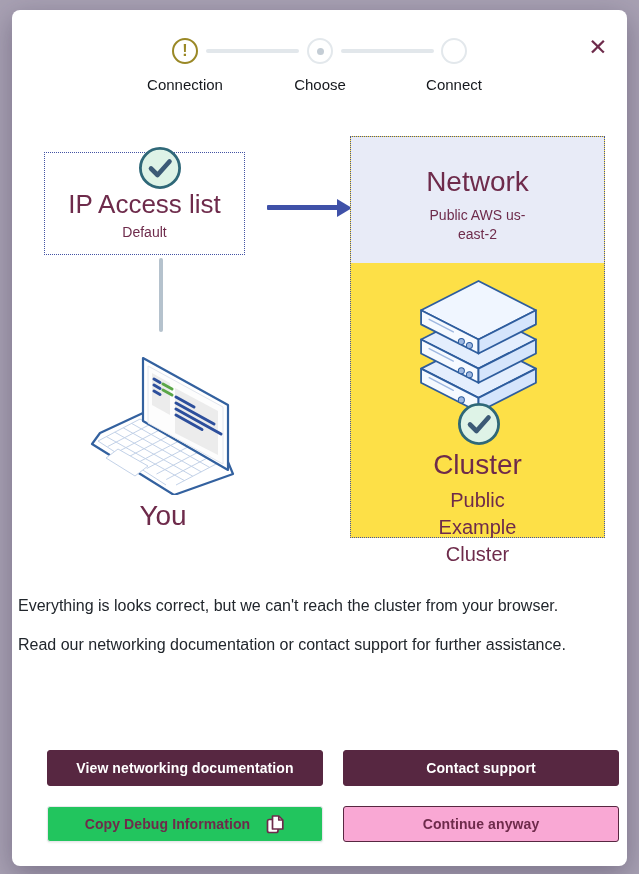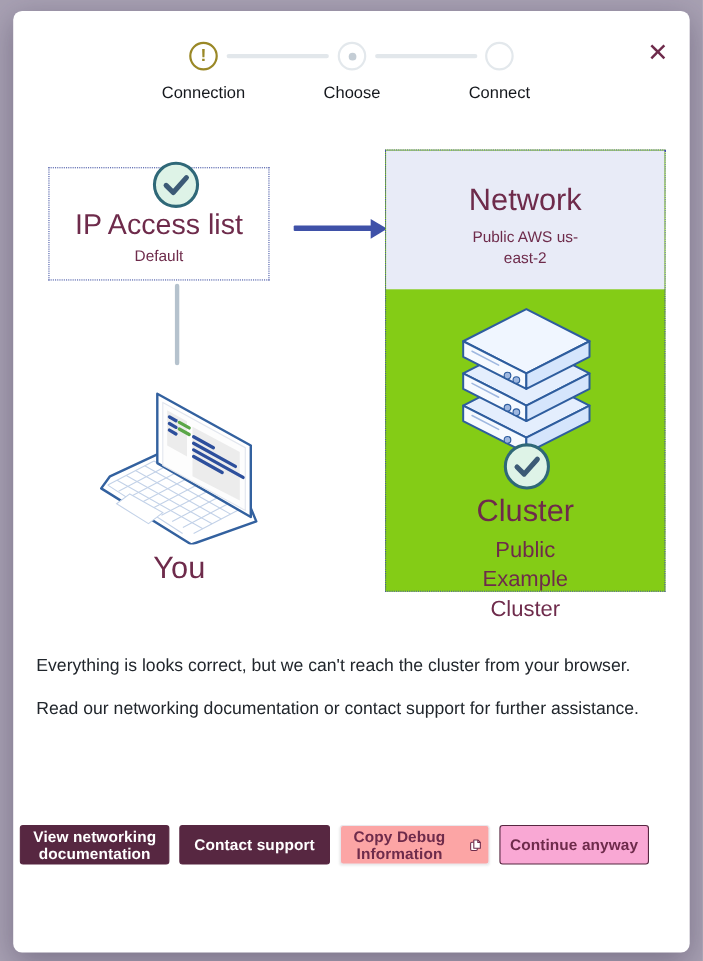--- a/index.html
+++ b/index.html
@@ -42,43 +42,43 @@
   .arrow-head{position:absolute;left:70px;top:0;width:0;height:0;
     border-top:9px solid transparent;border-bottom:9px solid transparent;border-left:15px solid #3f51a8;}
 
   .vline{position:absolute;left:147px;top:248px;width:4px;height:74px;background:#b5c2cd;border-radius:2px;}
 
   .laptop{position:absolute;left:78px;top:333px;width:146px;height:152px;}
   .you-label{position:absolute;left:78px;top:490px;width:146px;text-align:center;
     font-size:28px;color:#6e2b4b;}
 
   .network-box{position:absolute;left:338px;top:126px;width:255px;height:402px;box-sizing:border-box;
-    border:1px dotted #4353a4;background:#84cc16;}
+    border:1px dotted #4353a4;background:#fde047;}
   .network-header{position:absolute;left:0;top:0;right:0;height:126px;background:#e8ebf7;text-align:center;
     box-sizing:border-box;padding-top:30px;}
   .network-title{font-size:28px;color:#6e2b4b;line-height:1.1;}
   .network-sub{font-size:14px;color:#6e2b4b;margin:8px auto 0;max-width:120px;line-height:1.35;}
   .servers{position:absolute;left:61px;top:142px;width:133px;height:136px;}
   .cluster-check{left:106px;top:265px;}
   .cluster-title{position:absolute;left:0;right:0;top:312px;text-align:center;font-size:28px;color:#6e2b4b;}
   .cluster-sub{position:absolute;left:0;right:0;top:350px;text-align:center;font-size:20px;color:#6e2b4b;line-height:1.35;}
   .cluster-sub span{display:block;margin:0 auto;max-width:130px;}
 
   
-  .messages{position:absolute;left:21px;top:586px;width:575px;color:#21262c;font-size:16px;}
+  .messages{position:absolute;left:6px;top:586px;width:575px;color:#21262c;font-size:16px;}
   .messages p{margin:0 0 20px 0;line-height:1.2;}
 
   
-  .btn-grid{position:absolute;left:6px;top:740px;width:572px;display:grid;
-    grid-template-columns:1fr 1fr 1fr 1fr;gap:9px;}
+  .btn-grid{position:absolute;left:35px;top:740px;width:572px;display:grid;
+    grid-template-columns:1fr 1fr;gap:20px;}
   .btn{height:36px;border-radius:3px;font-size:14px;font-weight:600;cursor:pointer;
     display:flex;align-items:center;justify-content:center;gap:16px;
     font-family:"Liberation Sans",sans-serif;letter-spacing:.1px;}
   .btn-primary{background:#572741;color:#ffffff;border:1px solid #572741;}
-  .btn-secondary{background:#fca5a5;color:#6e2b4b;border:1px solid #e9e7ec;box-shadow:0 1px 2px rgba(0,0,0,.07);}
+  .btn-secondary{background:#22c55e;color:#6e2b4b;border:1px solid #e9e7ec;box-shadow:0 1px 2px rgba(0,0,0,.07);}
   .btn-outline{background:#f9a8d4;color:#6e2b4b;border:1px solid #572741;}
 </style>
 </head>
 <body>
 
 <div class="modal">
 
   <button class="close-btn">
     <span>✕</span>
   </button>

